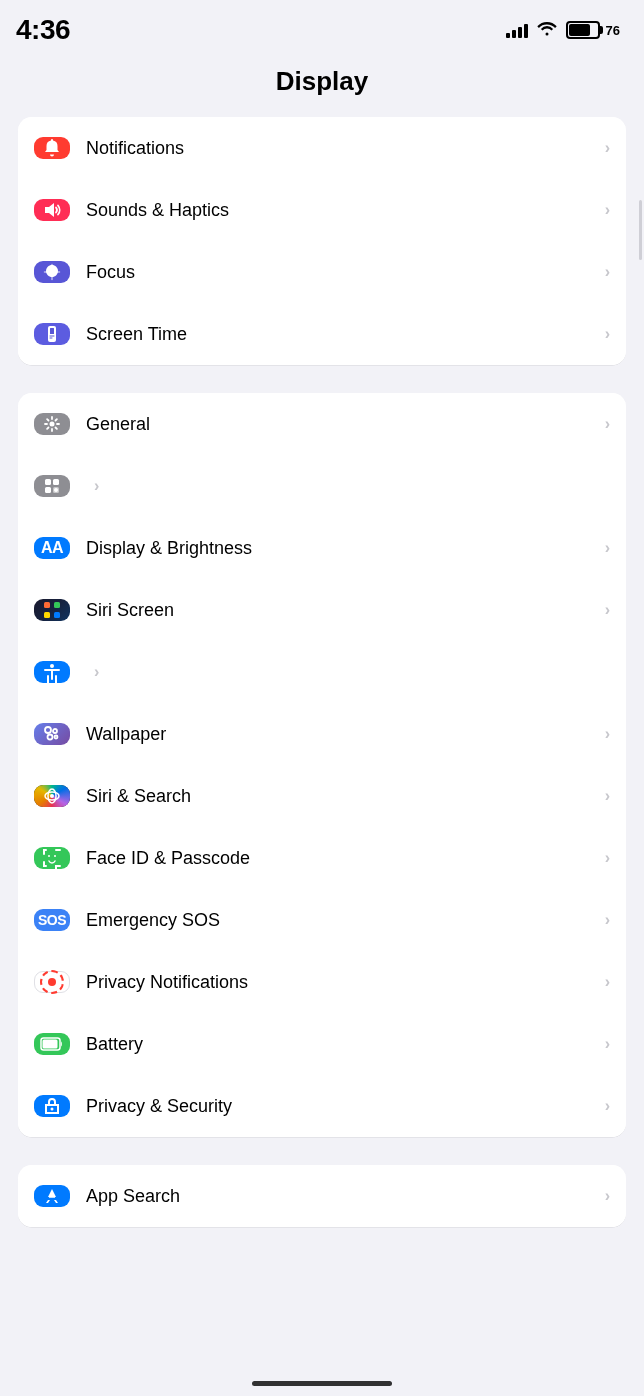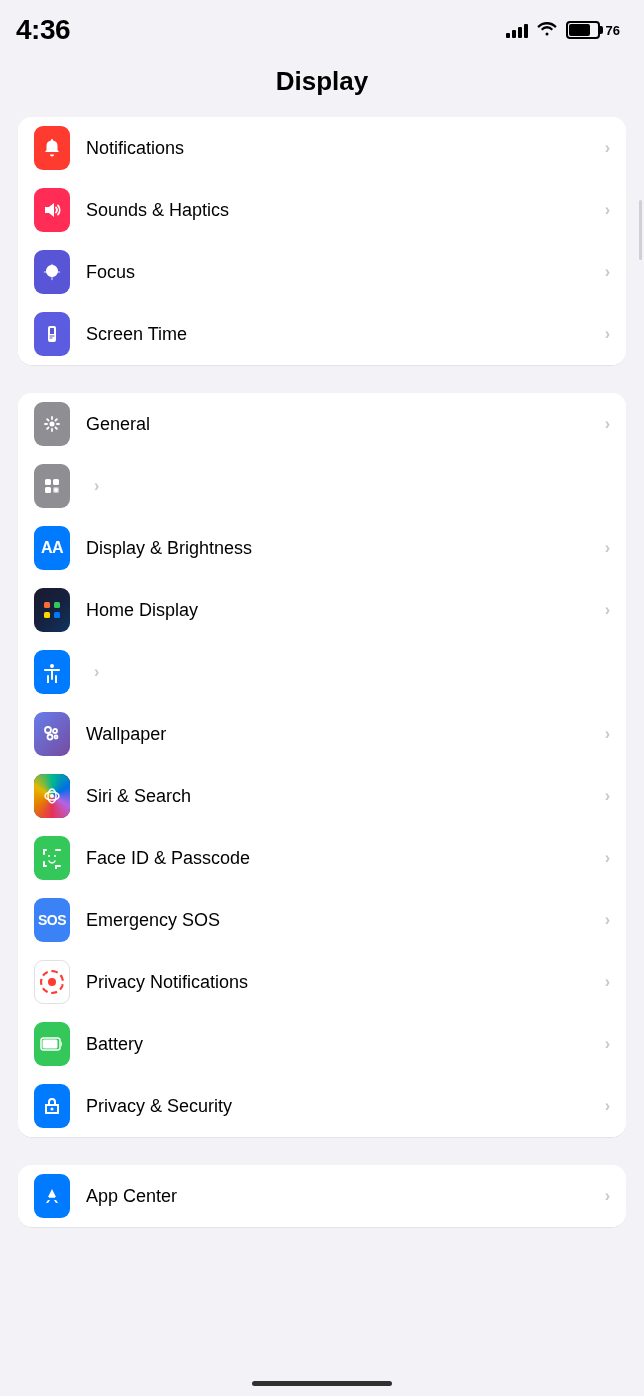--- a/index.html
+++ b/index.html
@@ -126,21 +126,21 @@
       bottom: 0;
       left: 68px;
       right: 0;
       height: 0.5px;
       background: #e0e0e5;
     }
 
     
     .row-icon {
       width: 36px;
-      height: 44px;
+      height: 22px;
       border-radius: 9px;
       display: flex;
       align-items: center;
       justify-content: center;
       flex-shrink: 0;
       margin-right: 16px;
       font-size: 20px;
       color: #fff;
     }
 
@@ -390,21 +390,21 @@
 
     <div class="settings-row">
       <div class="row-icon icon-homescreen">
         <svg width="22" height="22" viewBox="0 0 22 22" fill="none">
           <rect x="3" y="3" width="6" height="6" rx="1.5" fill="#ff6b35"></rect>
           <rect x="3" y="13" width="6" height="6" rx="1.5" fill="#ffd700"></rect>
           <rect x="13" y="3" width="6" height="6" rx="1.5" fill="#34c759"></rect>
           <rect x="13" y="13" width="6" height="6" rx="1.5" fill="#007aff"></rect>
         </svg>
       </div>
-      <span class="row-label">Home Display</span>
+      <span class="row-label">Siri Screen</span>
       <span class="row-chevron">›</span>
     </div>
 
     <div class="settings-row">
       <div class="row-icon icon-blue">
         <svg width="22" height="22" viewBox="0 0 22 22" fill="none">
           <circle cx="11" cy="5" r="2" fill="white"></circle>
           <path d="M4 9h14M11 9v9M7 22v-7M15 22v-7" stroke="white" stroke-width="2" stroke-linecap="round"></path>
         </svg>
       </div>
@@ -495,21 +495,21 @@
   <div class="settings-group">
 
     <div class="settings-row">
       <div class="row-icon icon-blue">
         <svg width="22" height="22" viewBox="0 0 22 22" fill="none">
           <path d="M11 4L7 12h8L11 4z" fill="white"></path>
           <path d="M5 15h4l-2 3H5l2-3zM17 15h-4l2 3h2l-2-3z" fill="white"></path>
           <path d="M8 12h6" stroke="white" stroke-width="1.5"></path>
         </svg>
       </div>
-      <span class="row-label">App Center</span>
+      <span class="row-label">App Search</span>
       <span class="row-chevron">›</span>
     </div>
 
   </div>
 
   <div class="section-gap"></div>
 
 </div>
 
 <div class="scrollbar-track"></div>

